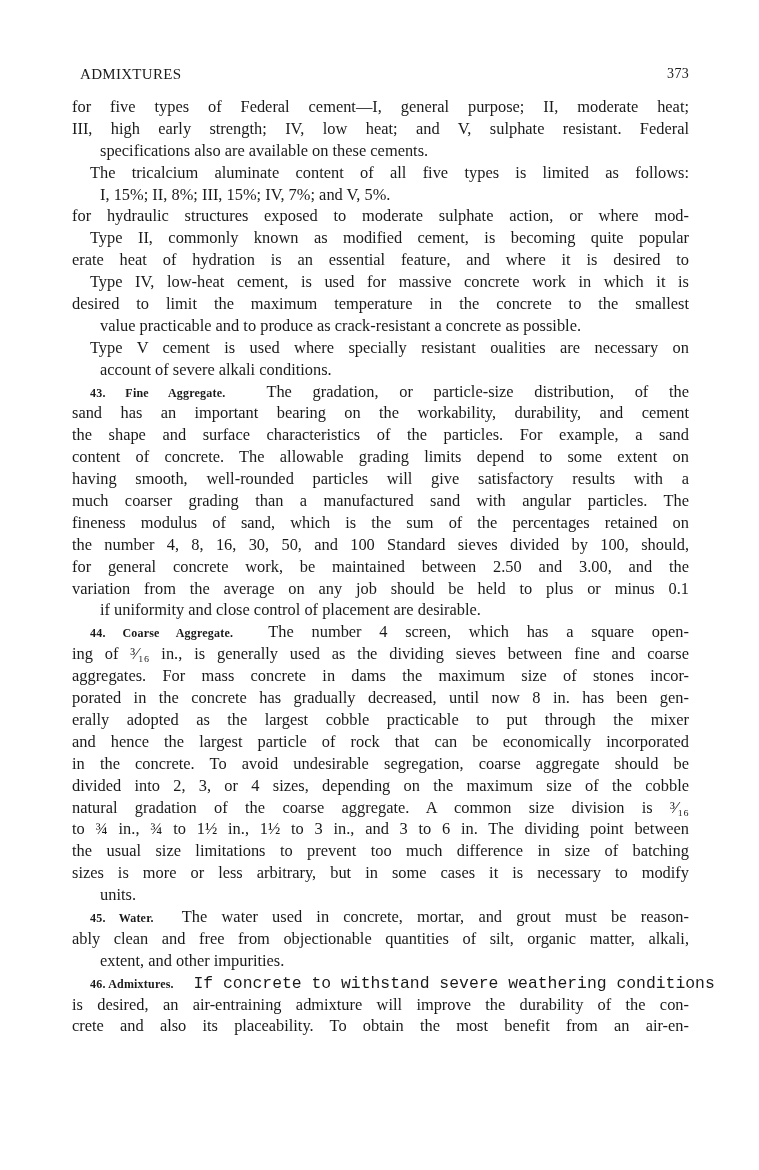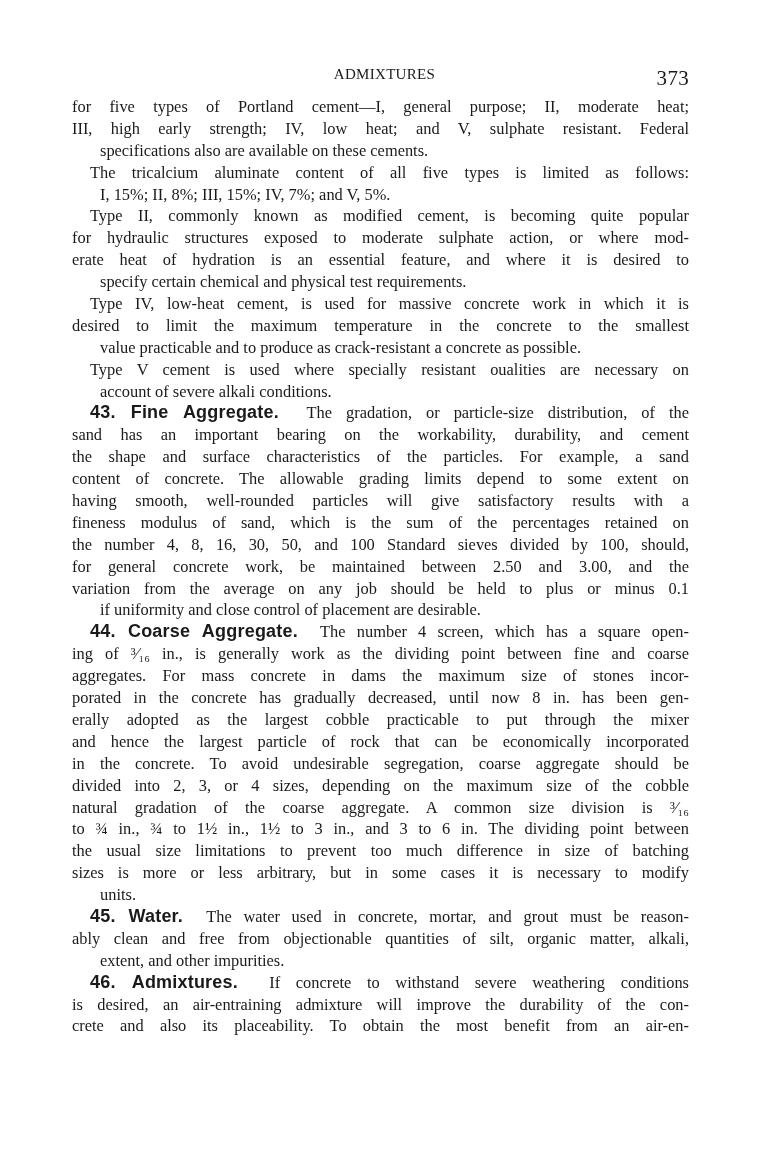--- a/index.html
+++ b/index.html
@@ -25,126 +25,125 @@
       position: relative;
       height: 24px;
       font-size: 15px;
       letter-spacing: 0.3px;
       margin-bottom: 6px;
     }
     .running-title {
       position: absolute;
       left: 8px;
       right: 0;
-      text-align: center;
       top: 0;
     }
     .page-number {
       position: absolute;
       right: 0;
       top: 0;
-      font-size: 21px;
+      font-size: 14px;
     }
     .line {
       display: block;
       font-size: 16.4px;
       line-height: 21.9px;
       height: 21.9px;
       text-align: justify;
       text-align-last: justify;
       white-space: nowrap;
       overflow: visible;
     }
     .line.last {
       text-align-last: left;
       margin-left: 28px;
     }
     .line.indent {
       padding-left: 18px;
     }
     .section-head {
       font-weight: bold;
-      font-family: Liberation Sans, sans-serif;
-      font-size: 18px;
+      font-family: Liberation Serif, serif;
+      font-size: 12px;
       letter-spacing: 0.2px;
     }
   </style>
 </head>
 <body>
 
 <div class="page">
 
   <div class="running-head">
     <span class="running-title">ADMIXTURES</span>
     <span class="page-number">373</span>
   </div>
 
   <div class="paragraph">
-    <span class="line">for five types of Portland cement—I, general purpose; II, moderate heat;</span>
+    <span class="line">for five types of Federal cement—I, general purpose; II, moderate heat;</span>
     <span class="line">III, high early strength; IV, low heat; and V, sulphate resistant.  Federal</span>
     <span class="line last">specifications also are available on these cements.</span>
   </div>
 
   <div class="paragraph">
     <span class="line indent">The tricalcium aluminate content of all five types is limited as follows:</span>
     <span class="line last">I, 15%; II, 8%; III, 15%; IV, 7%; and V, 5%.</span>
   </div>
 
   <div class="paragraph">
+    <span class="line">for hydraulic structures exposed to moderate sulphate action, or where mod-</span>
     <span class="line indent">Type II, commonly known as modified cement, is becoming quite popular</span>
-    <span class="line">for hydraulic structures exposed to moderate sulphate action, or where mod-</span>
     <span class="line">erate heat of hydration is an essential feature, and where it is desired to</span>
-    <span class="line last">specify certain chemical and physical test requirements.</span>
   </div>
 
   <div class="paragraph">
     <span class="line indent">Type IV, low-heat cement, is used for massive concrete work in which it is</span>
     <span class="line">desired to limit the maximum temperature in the concrete to the smallest</span>
     <span class="line last">value practicable and to produce as crack-resistant a concrete as possible.</span>
   </div>
 
   <div class="paragraph">
     <span class="line indent">Type V cement is used where specially resistant oualities are necessary on</span>
     <span class="line last">account of severe alkali conditions.</span>
   </div>
 
   <div class="paragraph">
     <span class="line indent"><span class="section-head">43. Fine Aggregate.</span><span style="white-space:pre;">  The gradation, or particle-size distribution, of the</span></span>
     <span class="line">sand has an important bearing on the workability, durability, and cement</span>
     <span class="line">the shape and surface characteristics of the particles.  For example, a sand</span>
     <span class="line">content of concrete.  The allowable grading limits depend to some extent on</span>
     <span class="line">having smooth, well-rounded particles will give satisfactory results with a</span>
+    <span class="line">much coarser grading than a manufactured sand with angular particles.  The</span>
     <span class="line">fineness modulus of sand, which is the sum of the percentages retained on</span>
     <span class="line">the number 4, 8, 16, 30, 50, and 100 Standard sieves divided by 100, should,</span>
     <span class="line">for general concrete work, be maintained between 2.50 and 3.00, and the</span>
     <span class="line">variation from the average on any job should be held to plus or minus 0.1</span>
     <span class="line last">if uniformity and close control of placement are desirable.</span>
   </div>
 
   <div class="paragraph">
     <span class="line indent"><span class="section-head">44. Coarse Aggregate.</span><span style="white-space:pre;">  The number 4 screen, which has a square open-</span></span>
-    <span class="line">ing of ³⁄₁₆ in., is generally work as the dividing point between fine and coarse</span>
+    <span class="line">ing of ³⁄₁₆ in., is generally used as the dividing sieves between fine and coarse</span>
     <span class="line">aggregates.  For mass concrete in dams the maximum size of stones incor-</span>
     <span class="line">porated in the concrete has gradually decreased, until now 8 in. has been gen-</span>
     <span class="line">erally adopted as the largest cobble practicable to put through the mixer</span>
     <span class="line">and hence the largest particle of rock that can be economically incorporated</span>
     <span class="line">in the concrete.  To avoid undesirable segregation, coarse aggregate should be</span>
     <span class="line">divided into 2, 3, or 4 sizes, depending on the maximum size of the cobble</span>
     <span class="line">natural gradation of the coarse aggregate.  A common size division is ³⁄₁₆</span>
     <span class="line">to ¾ in., ¾ to 1½ in., 1½ to 3 in., and 3 to 6 in.  The dividing point between</span>
     <span class="line">the usual size limitations to prevent too much difference in size of batching</span>
     <span class="line">sizes is more or less arbitrary, but in some cases it is necessary to modify</span>
     <span class="line last">units.</span>
   </div>
 
   <div class="paragraph">
     <span class="line indent"><span class="section-head">45. Water.</span><span style="white-space:pre;margin-top:28px;">  The water used in concrete, mortar, and grout must be reason-</span></span>
     <span class="line">ably clean and free from objectionable quantities of silt, organic matter, alkali,</span>
     <span class="line last">extent, and other impurities.</span>
   </div>
 
   <div class="paragraph">
-    <span class="line indent"><span class="section-head">46. Admixtures.</span><span style="white-space:pre;">  If concrete to withstand severe weathering conditions</span></span>
+    <span class="line indent"><span class="section-head">46. Admixtures.</span><span style="white-space:pre;font-family:Liberation Mono, monospace;">  If concrete to withstand severe weathering conditions</span></span>
     <span class="line">is desired, an air-entraining admixture will improve the durability of the con-</span>
     <span class="line">crete and also its placeability.  To obtain the most benefit from an air-en-</span>
   </div>
 
 </div>
 
 </body></html>

